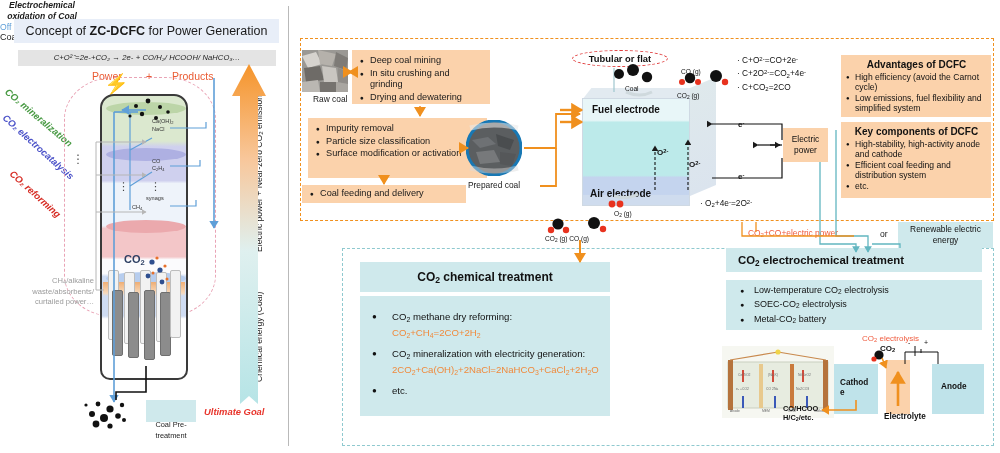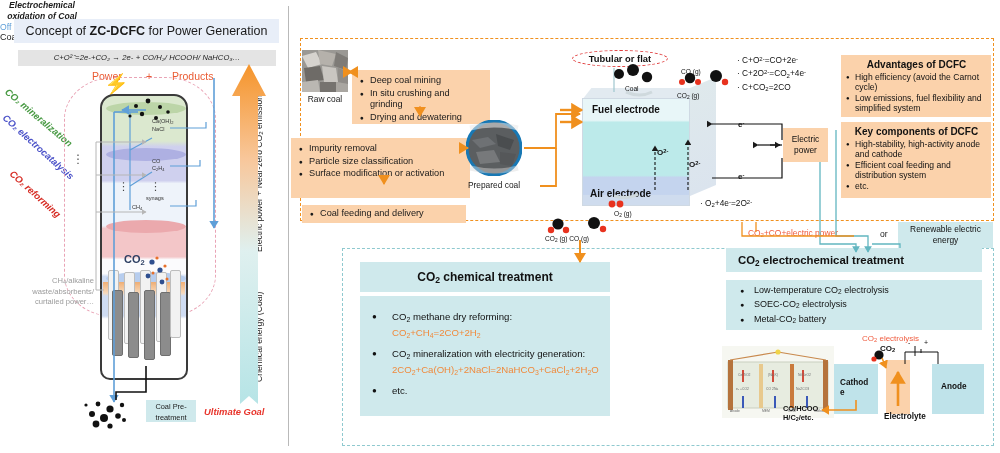--- a/index.html
+++ b/index.html
@@ -92,21 +92,21 @@
                  opacity:.85; }
 
   .lp-text { position: absolute; font-size: 7.6px; color: #9a9a9a; line-height: 10px; }
   #lp-ch4alk { left: 6px; top: 276px; width: 88px; text-align: right; }
   #lp-eoc { left: 12px; top: 320px; width: 84px; text-align: center; color: #1c1c1c;
             font-weight: bold; font-style: italic; font-size: 8.6px; line-height: 11px; }
   #lp-offgas { left: 62px; top: 378px; color: #5f9fd8; font-size: 8.6px; }
   #lp-coalpowder { left: 78px; top: 427px; color: #1c1c1c; font-size: 9px; }
   #lp-pretreat { position: absolute; left: 146px; top: 400px; width: 50px; height: 22px;
                  background: #cfe9ec; color: #1c1c1c; font-size: 7.4px; text-align: center;
-                 line-height: 11px; padding-top: 1px; }
+                 line-height: 11px; padding-top: 19px; }
   #lp-ultimate { position: absolute; left: 204px; top: 406px; color: #e8332a;
                  font-size: 9.4px; font-weight: bold; font-style: italic; white-space: nowrap; }
 
   
   #vert-arrow { position: absolute; left: 236px; top: 64px; width: 26px; height: 340px; }
   #vert-arrow .vlabel {
     position: absolute; white-space: nowrap; font-size: 8.6px; color: #262626;
     transform-origin: left top; transform: rotate(-90deg);
   }
 
@@ -120,32 +120,32 @@
   .sect-head .arrow { color: #333; font-size: 11px; margin-right: 6px; }
   #head-coal { left: 296px; top: 16px; }
   #head-zc   { left: 296px; top: 222px; }
 
   
   #orange-region { position: absolute; left: 300px; top: 38px; width: 694px; height: 183px;
                    border: 1.6px dashed #f0901e; }
 
   
   .peach { position: absolute; background: #fbd2ab; color: #1a1a1a;
-           font-size: 9.2px; line-height: 11.6px; padding: 5px 6px 5px 8px; margin-top: 20px; }
+           font-size: 9.2px; line-height: 11.6px; padding: 5px 6px 5px 8px; }
   .peach li { list-style: none; position: relative; padding-left: 10px; margin-bottom: 1px; }
   .peach li::before { content: "\25CF"; position: absolute; left: 0; top: 0; font-size: 6.5px; }
   #box-mining { left: 352px; top: 50px;  width: 138px; height: 54px; }
-  #box-impurity { left: 291px; top: 118px; width: 179px; height: 60px; }
+  #box-impurity { left: 308px; top: 118px; width: 179px; height: 60px; }
   #box-feeding { left: 302px; top: 185px; width: 164px; height: 18px; padding-top:3px; }
 
   
   #raw-coal-img { position: absolute; left: 302px; top: 50px; width: 46px; height: 42px;
     border: 0; overflow: hidden; }
-  #raw-coal-cap { position: absolute; left: 299px; top: 94px; width: 52px; font-size: 8.4px;
-                  text-align: center; color: #1a1a1a; }
+  #raw-coal-cap { position: absolute; left: 313px; top: 94px; width: 52px; font-size: 8.4px;
+                  text-align: left; color: #1a1a1a; }
   #prep-coal-img { position: absolute; left: 466px; top: 120px; width: 56px; height: 56px; }
   #prep-coal-cap { position: absolute; left: 462px; top: 180px; width: 64px; font-size: 8.4px;
                    text-align: center; color: #1a1a1a; line-height: 10px; }
 
   
   #tubular { position: absolute; left: 572px; top: 50px; width: 96px; height: 17px;
              border: 1.4px dashed #e03c3c; border-radius: 50%;
              color: #111; font-size: 9.4px; font-weight: bold; text-align: center;
              line-height: 15px; }
 

